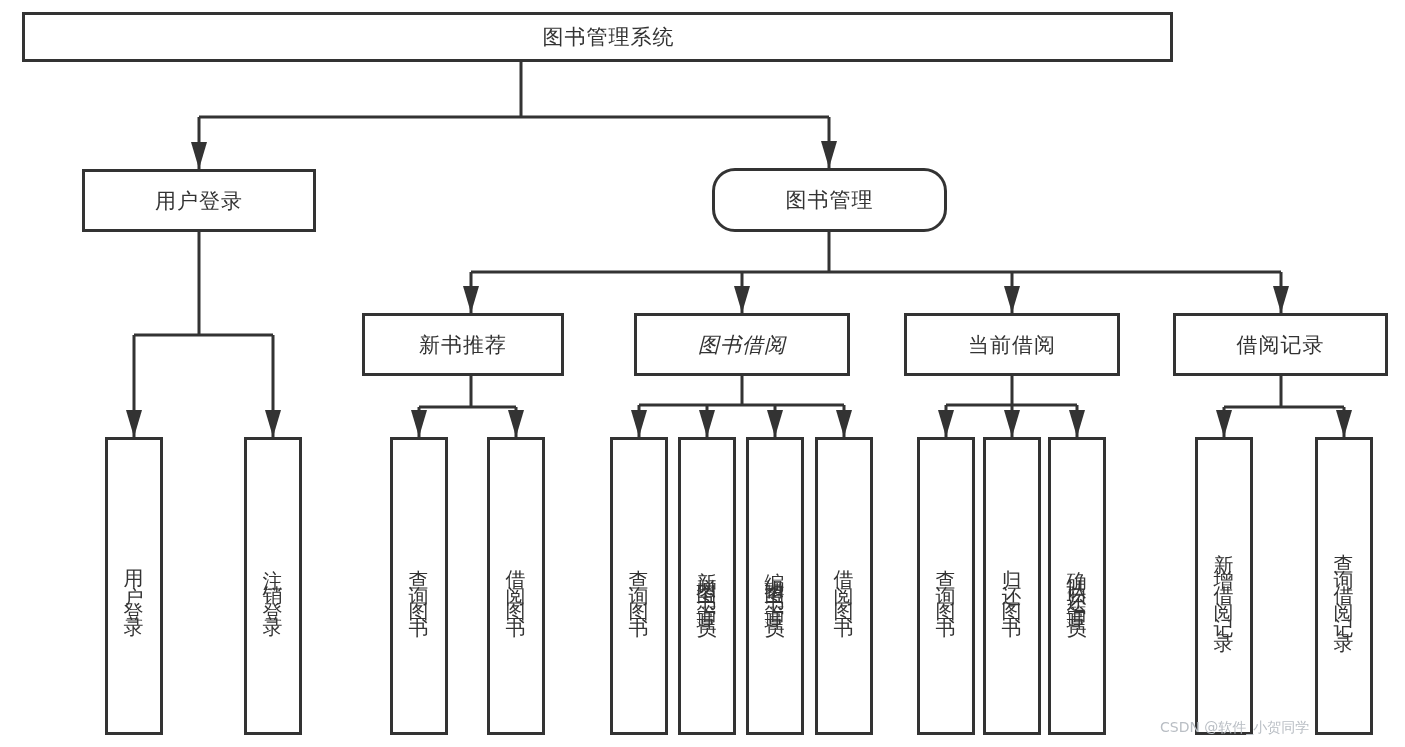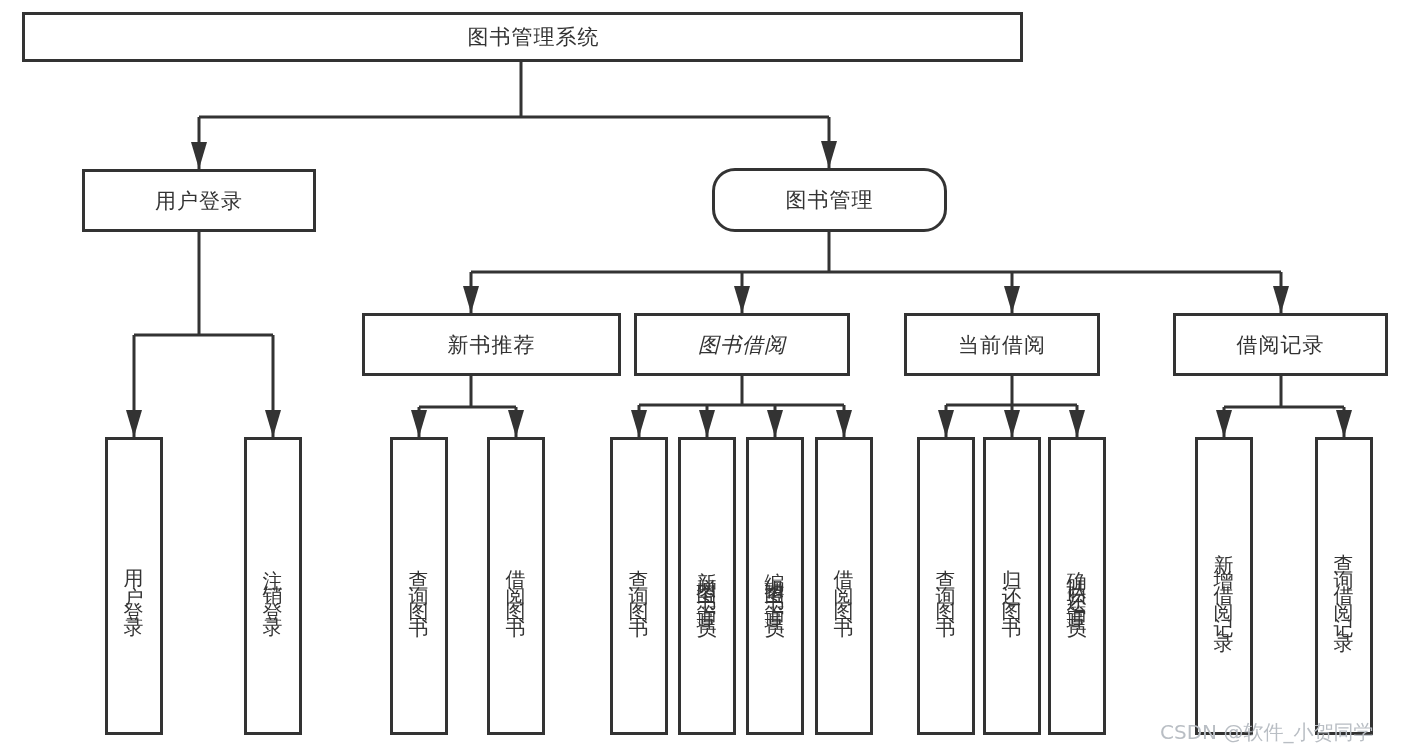--- a/index.html
+++ b/index.html
@@ -19,31 +19,31 @@
     position:absolute;
     box-sizing:border-box;
     border:3px solid var(--line);
     background:#fff;
     display:flex;
     align-items:center;
     justify-content:center;
     color:#333;
   }
   .root-box{
-    left:22px;top:12px;width:1001px;height:50px;
+    left:22px;top:12px;width:1151px;height:50px;
     font-size:21px;letter-spacing:1px;padding-left:22px;
   }
   .hbox{
     height:63px;font-size:21px;letter-spacing:1px;
   }
   .lv2-a{left:82px;top:169px;width:234px;}
   .lv2-b{left:712px;top:168px;width:235px;height:64px;border-radius:23px;}
-  .sec0{left:362px;top:313px;width:259px;}
+  .sec0{left:362px;top:313px;width:202px;}
   .sec1{left:634px;top:313px;width:216px;font-style:italic;}
-  .sec2{left:904px;top:313px;width:196px;align-items:center;}
+  .sec2{left:904px;top:313px;width:216px;align-items:center;}
   .sec3{left:1173px;top:313px;width:215px;}
   .vbox{
     position:absolute;
     top:437px;width:58px;height:298px;
     box-sizing:border-box;
     border:3px solid var(--line);
     background:#fff;
     display:flex;
     align-items:center;
     justify-content:center;
@@ -66,21 +66,21 @@
     fill:none;
   }
   #wires path.tri{
     fill:var(--line);
     stroke:none;
   }
   .watermark{
     position:absolute;
     left:1160px;top:719px;
     width:245px;
-    font-size:20px;
+    font-size:14px;
     color:var(--wm);
     white-space:nowrap;
     z-index:5;
   }
 </style>
 </head>
 <body>
 
 <div id="canvas">
 

